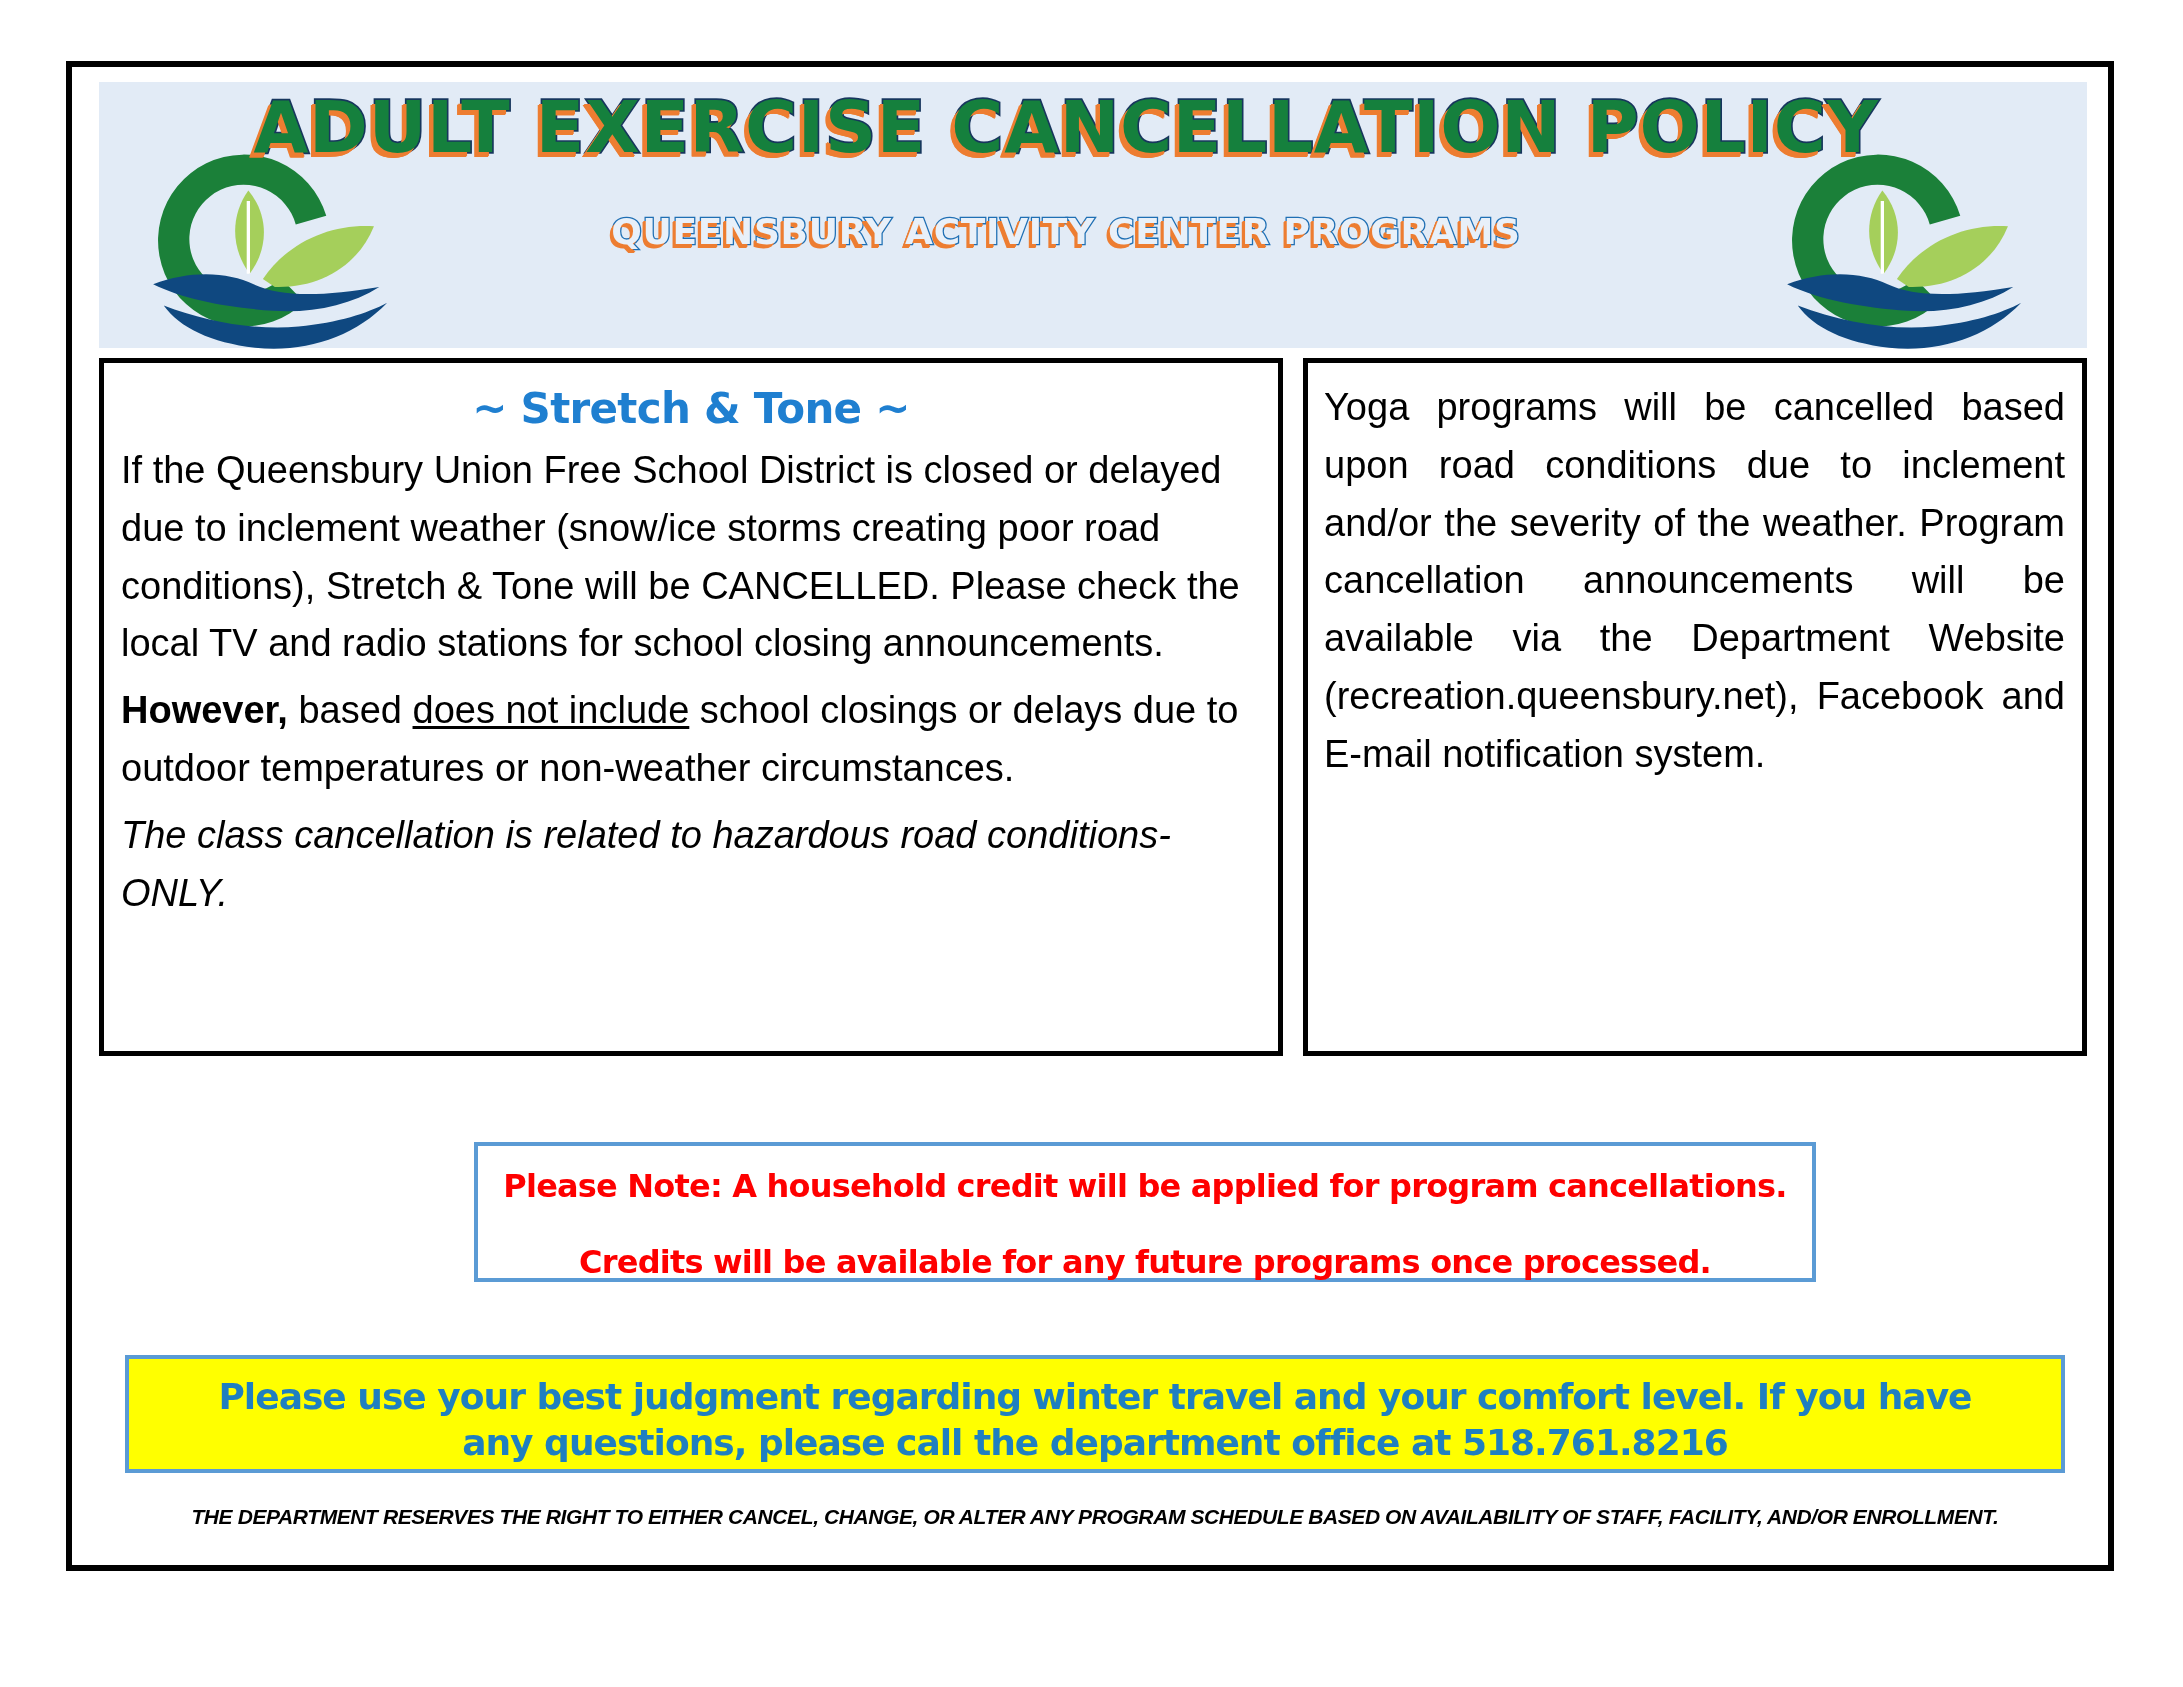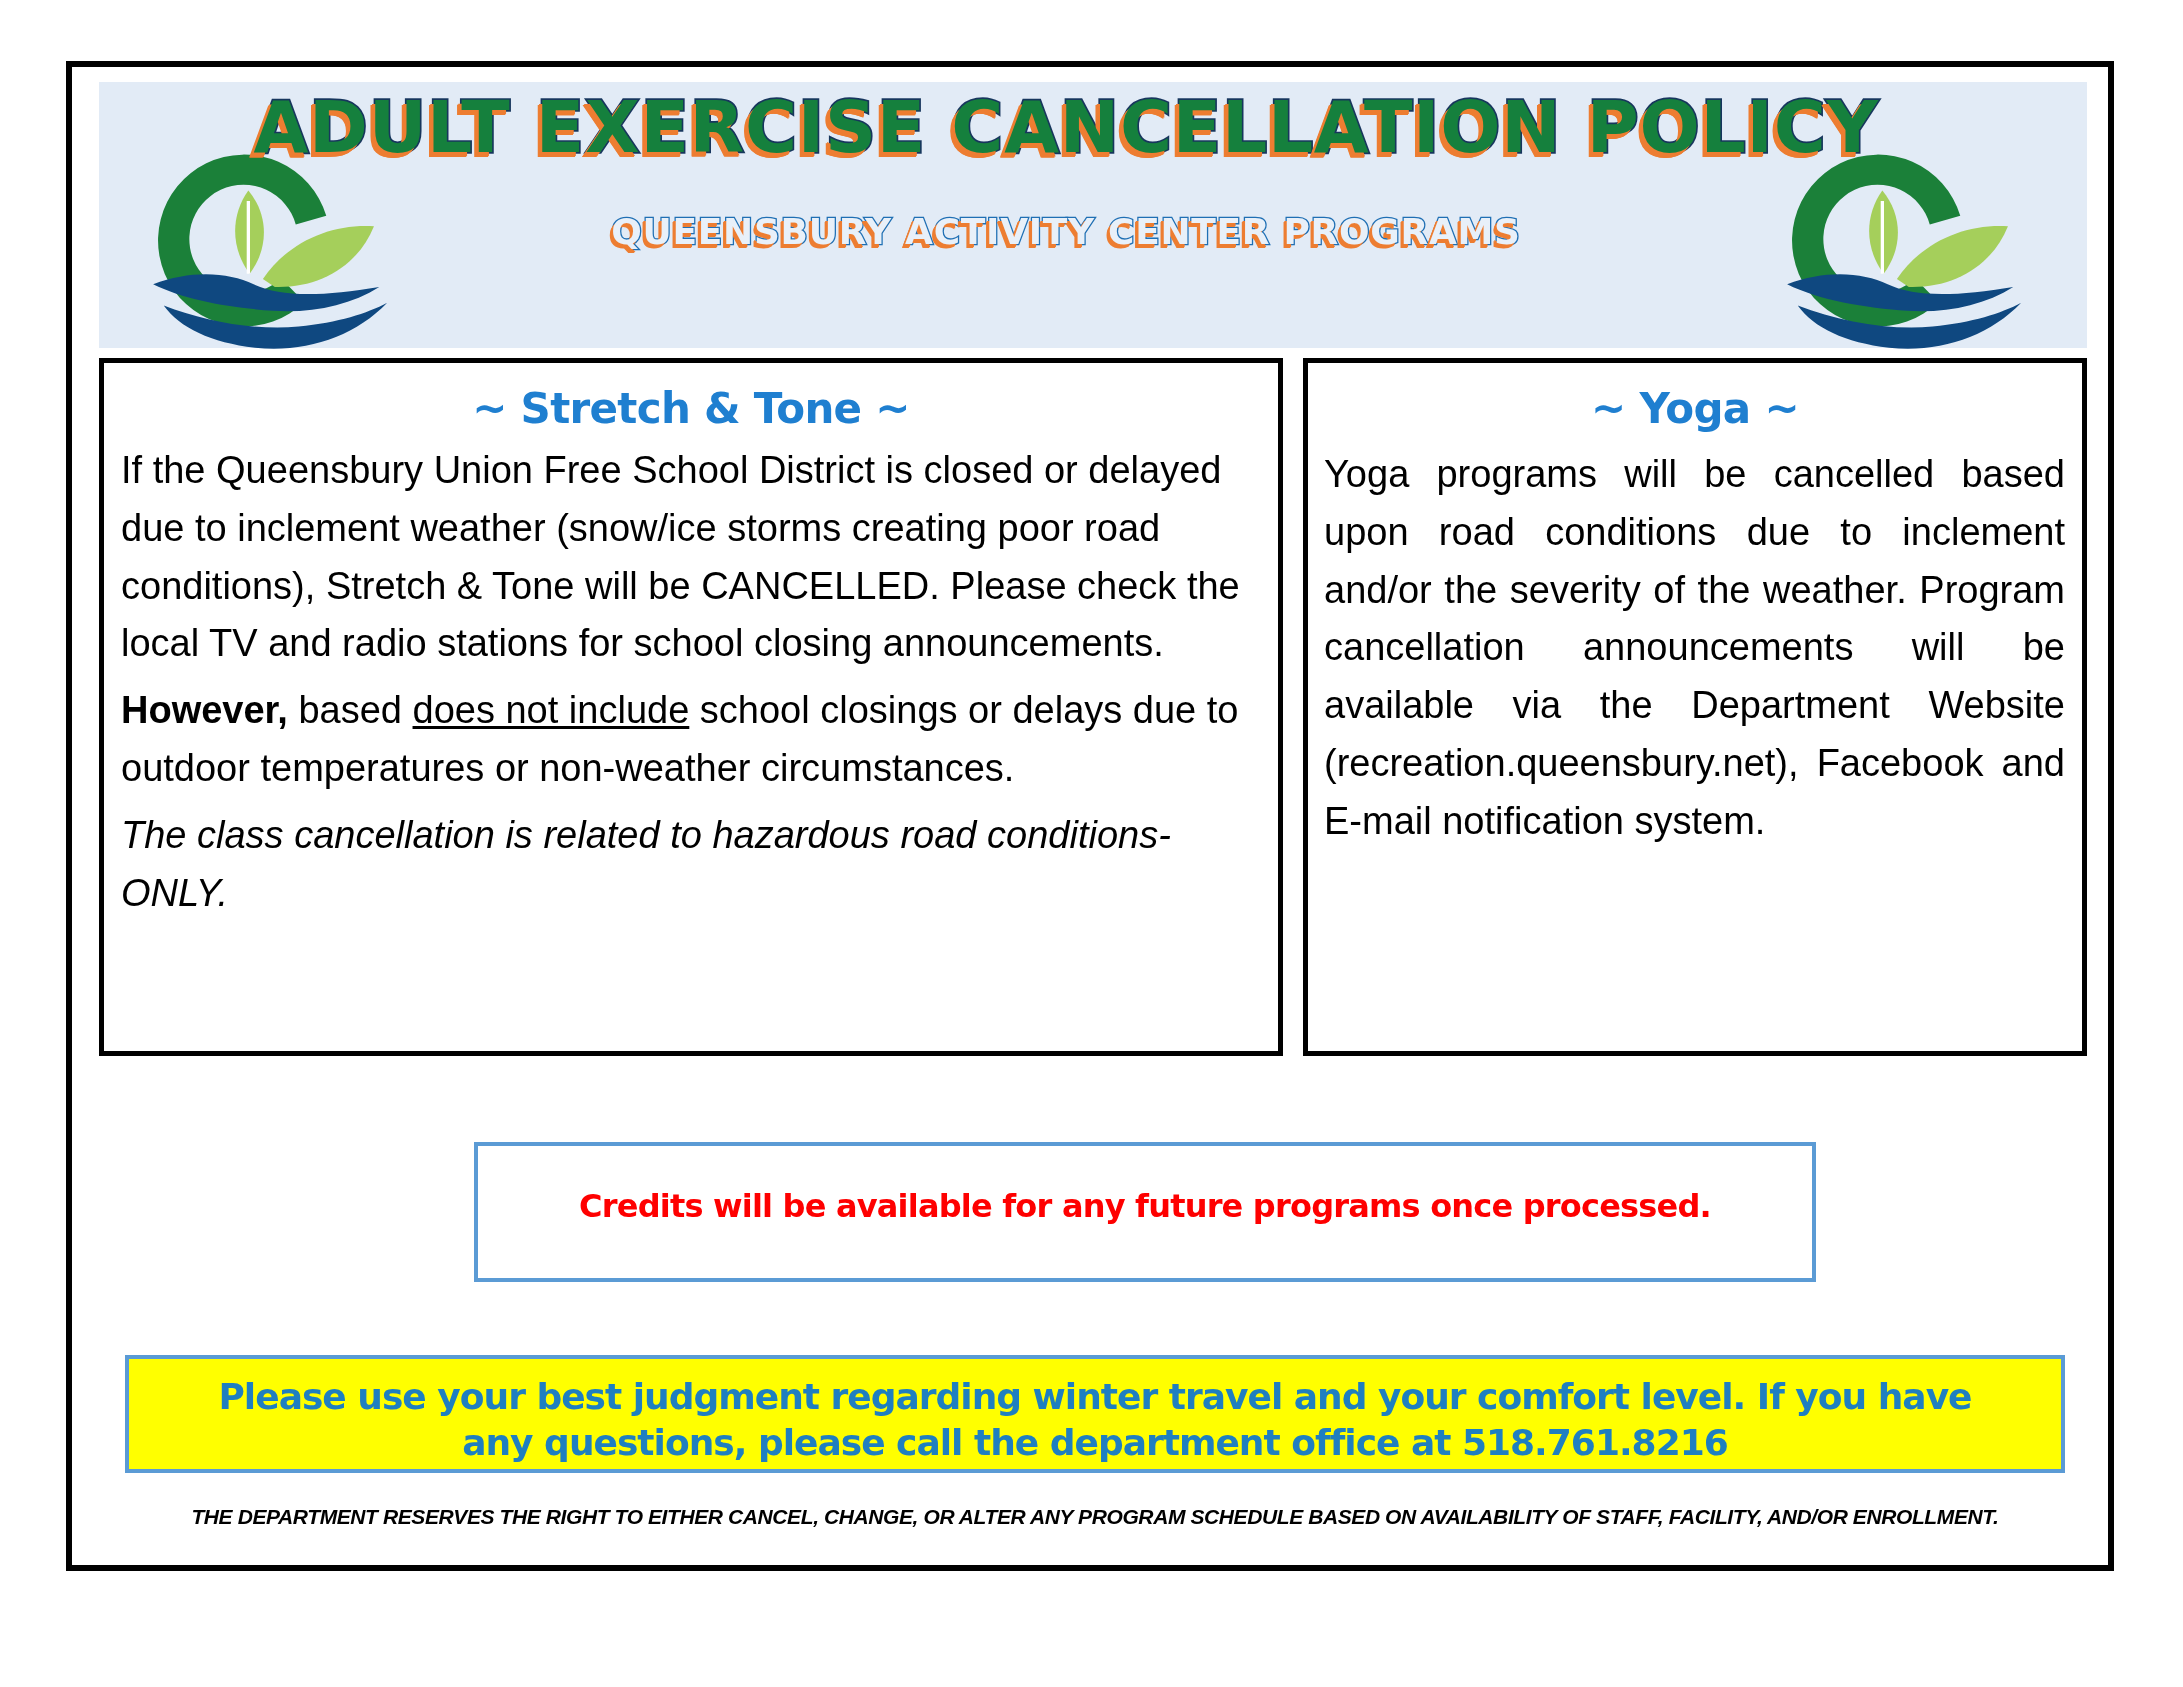--- a/index.html
+++ b/index.html
@@ -241,27 +241,27 @@
   <div class="col-box left">
     <div class="col-head">~ Stretch &amp; Tone ~</div>
     <div class="col-body">
       <p>If the Queensbury Union Free School District is closed or delayed due to inclement weather (snow/ice storms creating poor road conditions), Stretch &amp; Tone will be CANCELLED.  Please check the local TV and radio stations for school closing announcements.</p>
       <p><b>However,</b><span> based </span><u>does not include</u><span> school closings or delays due to outdoor temperatures or non-weather circumstances.</span></p>
       <p class="italic">The class cancellation is related to hazardous road conditions-ONLY.</p>
     </div>
   </div>
 
   <div class="col-box right">
-    <div class="col-head">~ Yoga ~</div>
     <div class="col-body">
       <p>Yoga programs will be cancelled based upon road conditions due to inclement and/or the severity of the weather.  Program cancellation announcements will be available via the Department Website (recreation.queensbury.net),  Facebook and E-mail notification system.</p>
     </div>
   </div>
 
   <div class="note-box">
+    <div class="note-line first">Please Note:  A household credit will be applied for program cancellations.</div>
     <div class="note-line second">Credits will be available for any future programs once processed.</div>
   </div>
 
   <div class="yellow-box">
     <div class="yellow-line first">Please use your best judgment regarding winter travel and your comfort level.  If you have</div>
     <div class="yellow-line">any questions, please call the department office at 518.761.8216</div>
   </div>
 
   <div class="footer-note">THE DEPARTMENT RESERVES THE RIGHT TO EITHER CANCEL, CHANGE, OR ALTER ANY PROGRAM SCHEDULE BASED ON AVAILABILITY OF STAFF, FACILITY, AND/OR ENROLLMENT.</div>
 

